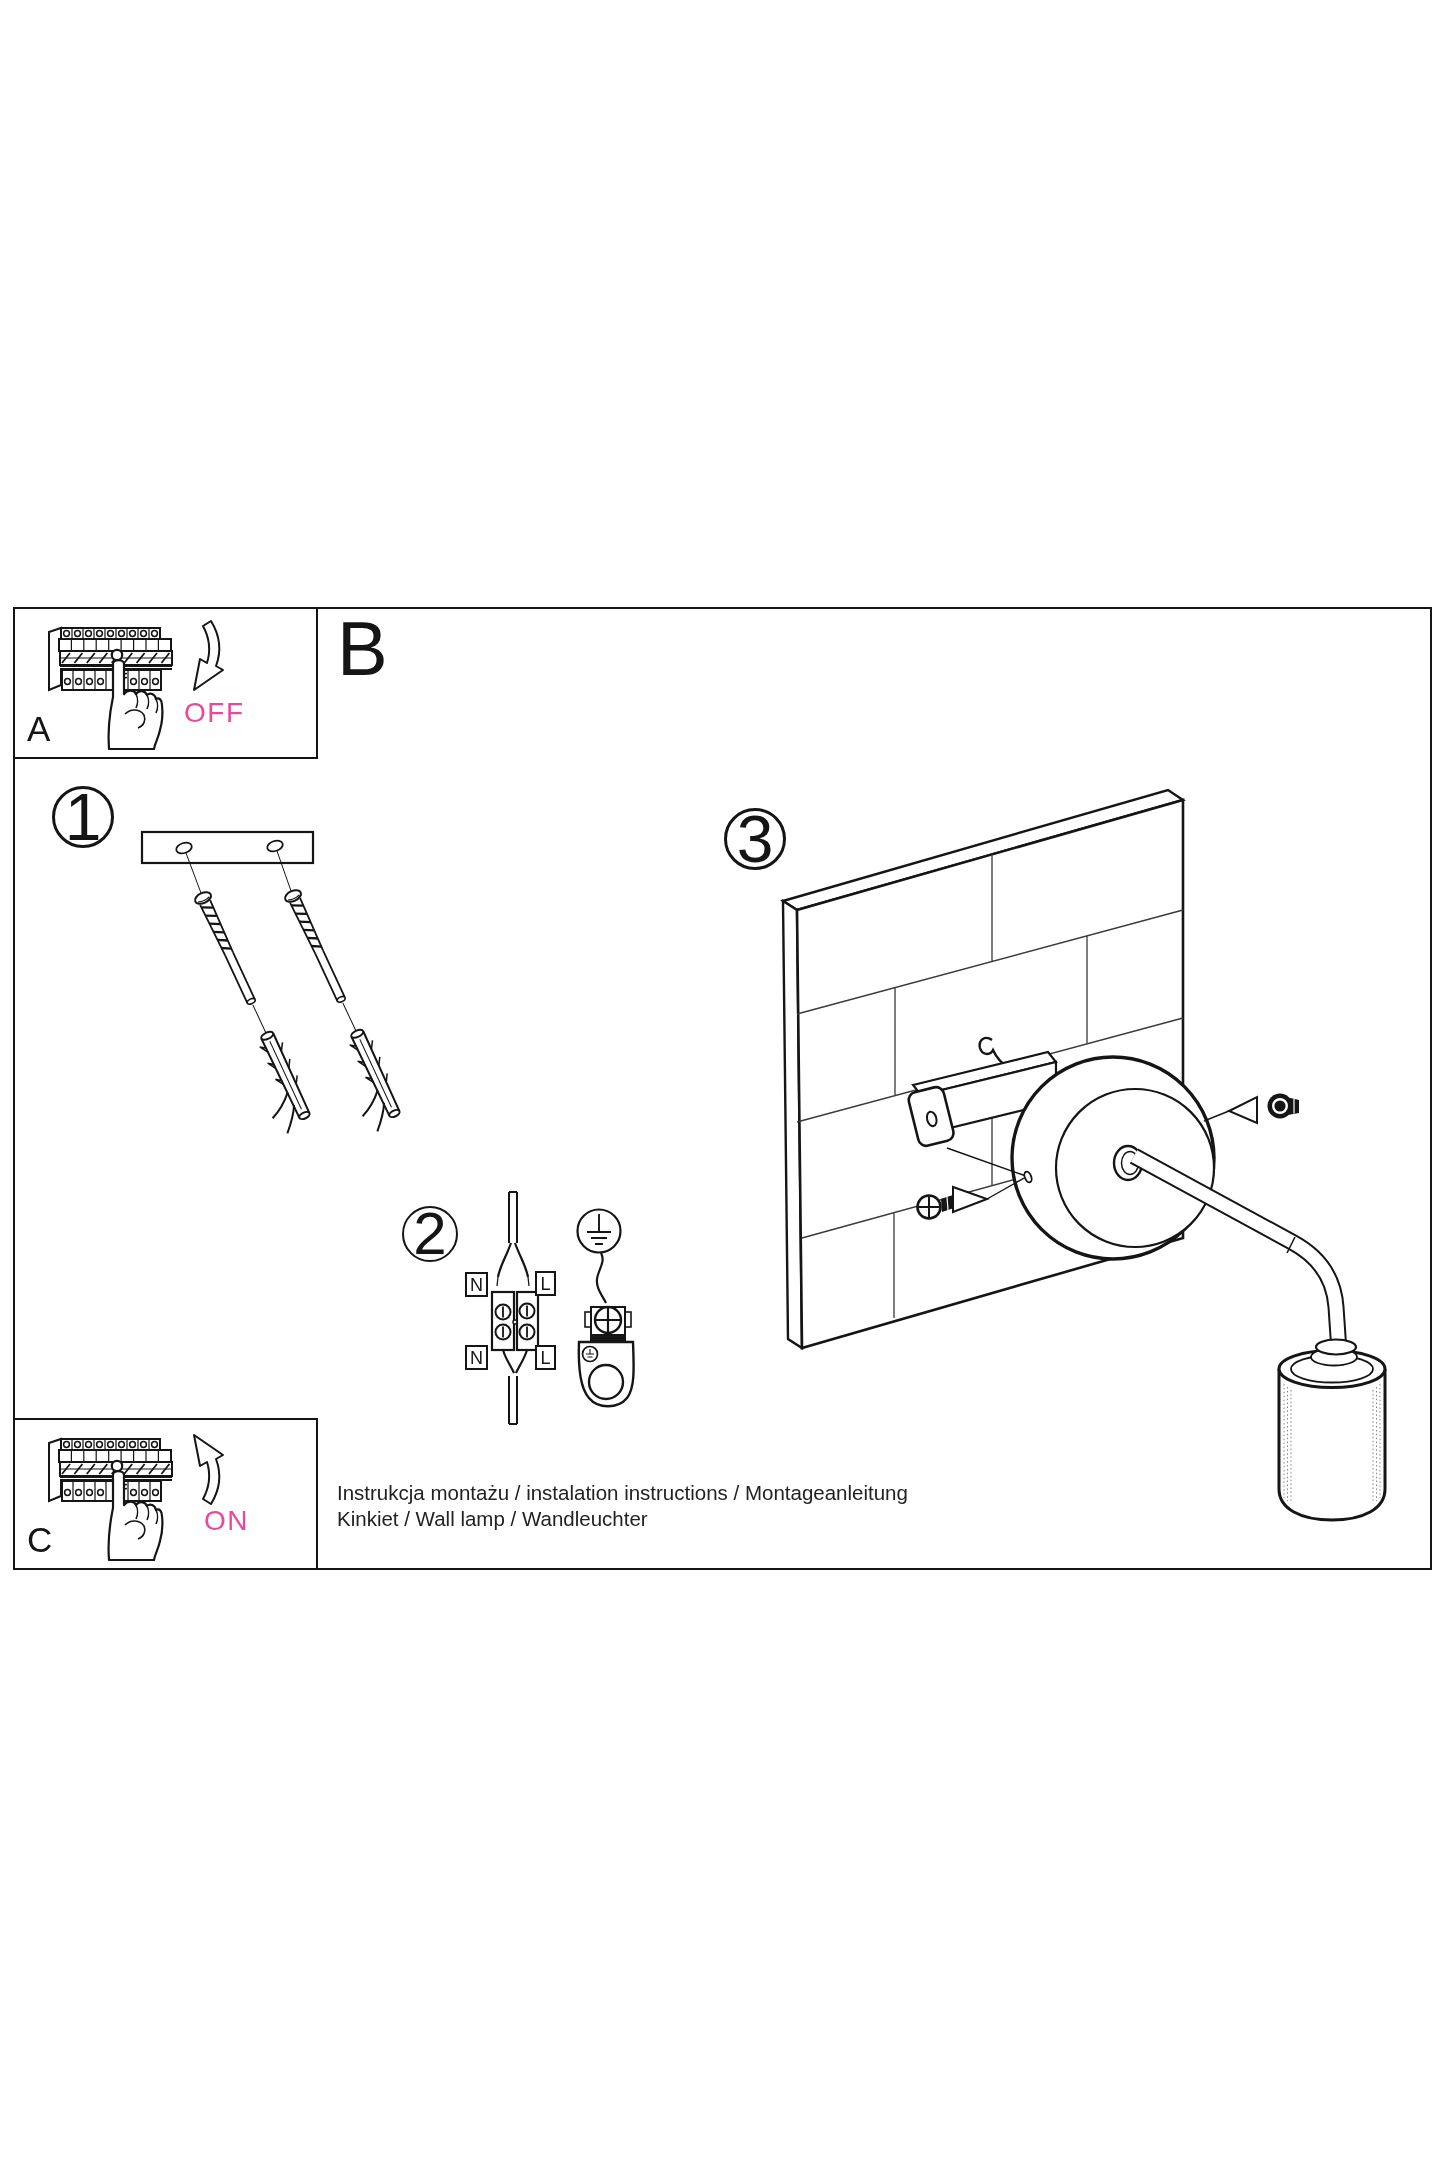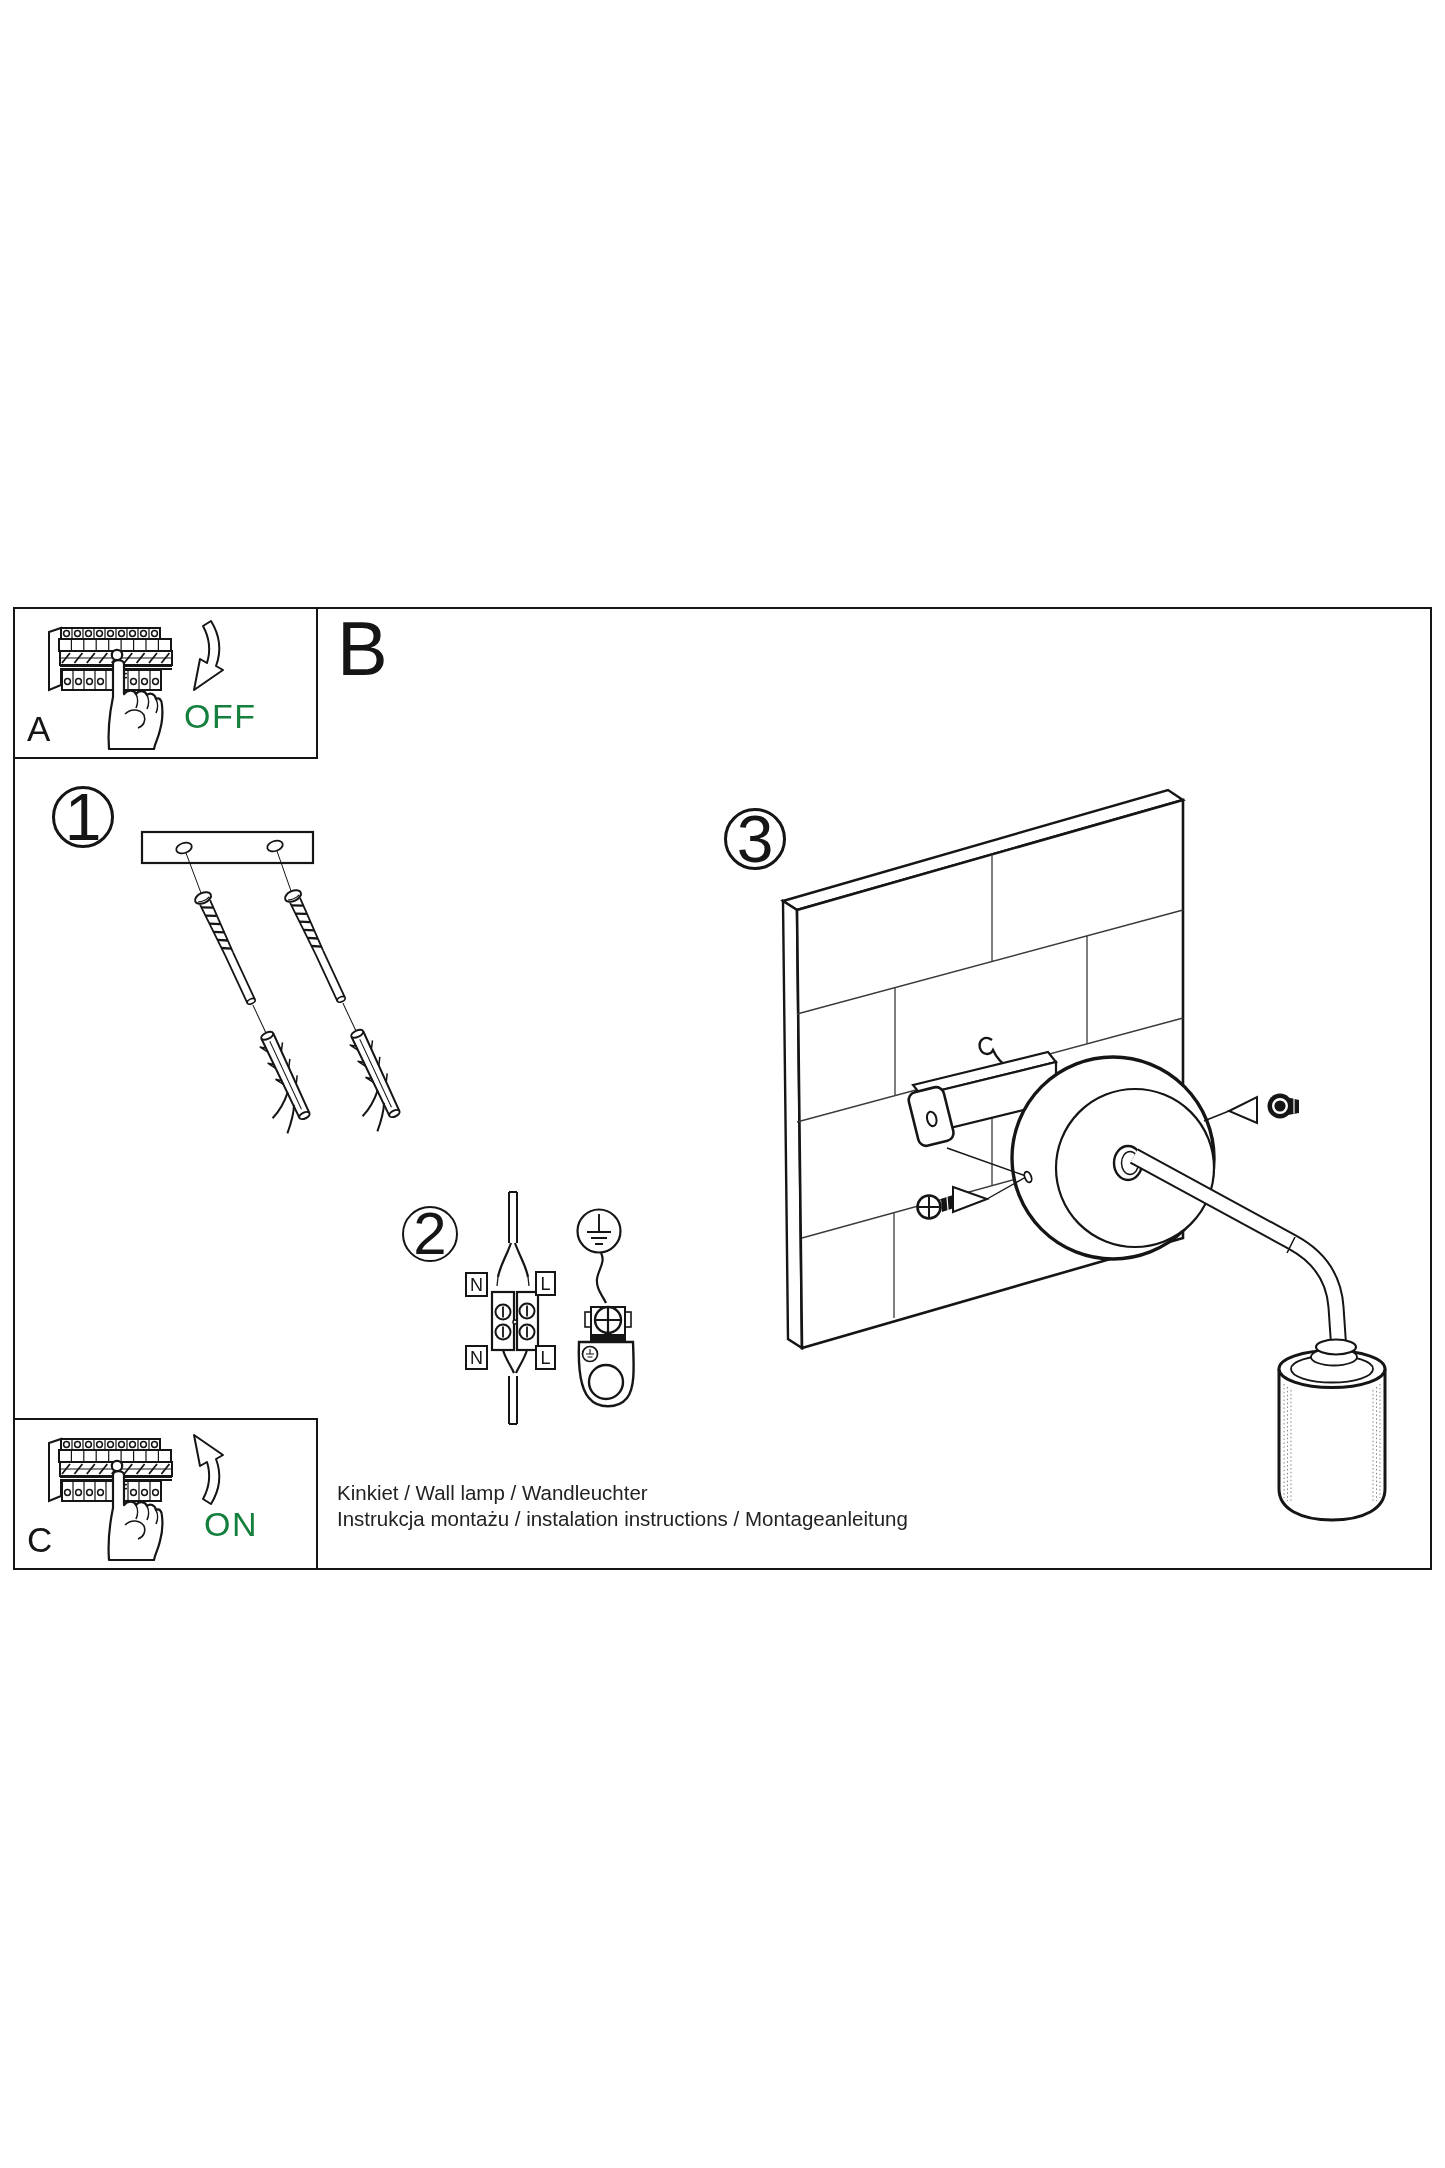--- a/index.html
+++ b/index.html
@@ -11,21 +11,21 @@
     position:absolute;left:13px;top:607px;width:1419px;height:963px;
     border:2.5px solid #151515;box-sizing:border-box;background:#fff;
   }
   .panel{
     position:absolute;left:13px;width:305px;height:152px;
     border:2.5px solid #151515;box-sizing:border-box;background:#fff;
   }
   .panel.a{top:607px;}
   .panel.c{top:1418px;}
   .corner-letter{position:absolute;font-size:35px;line-height:1;color:#151515;}
-  .state-word{position:absolute;font-size:34px;line-height:1;letter-spacing:1.5px;color:#15803d;}
+  .state-word{position:absolute;font-size:28px;line-height:1;letter-spacing:1.5px;color:#ec4899;}
   .big-b{position:absolute;left:337px;top:611px;font-size:76px;line-height:1;color:#151515;}
   .step-badge{
     position:absolute;border:3px solid #151515;border-radius:50%;
     display:flex;align-items:center;justify-content:center;
     box-sizing:border-box;background:#fff;color:#151515;
   }
   .step-badge span{line-height:1;}
   .badge-1{left:52px;top:786px;width:62px;height:62px;font-size:66px;}
   .badge-2{left:402px;top:1206px;width:56px;height:56px;border-width:2.6px;font-size:60px;}
   .badge-3{left:724px;top:808px;width:62px;height:62px;font-size:66px;}
@@ -255,17 +255,17 @@
         <path d="M1284,1384 V1498 M1287.5,1387 V1501 M1291,1390 V1503 M1373,1390 V1503 M1376.5,1387 V1501 M1380,1384 V1498" stroke="#777" stroke-width="0.9" stroke-dasharray="1.5 2.4" fill="none"></path>
         <ellipse cx="1332" cy="1369" rx="53" ry="18.5" fill="#fff" stroke-width="3"></ellipse>
         <ellipse cx="1332" cy="1369" rx="41" ry="13.5" fill="none" stroke-width="1.8"></ellipse>
         <ellipse cx="1334" cy="1357" rx="23" ry="8.5" fill="#fff" stroke-width="1.8"></ellipse>
         <ellipse cx="1336" cy="1347" rx="20" ry="7.5" fill="#fff" stroke-width="2.2"></ellipse>
       </g>
     </g>
   </svg>
 
   <div class="footer">
+    <div>Instrukcja montażu / instalation instructions / Montageanleitung</div>
     <div>Kinkiet / Wall lamp / Wandleuchter</div>
-    <div>Instrukcja montażu / instalation instructions / Montageanleitung</div>
   </div>
 
 </div>
 
 </body></html>

